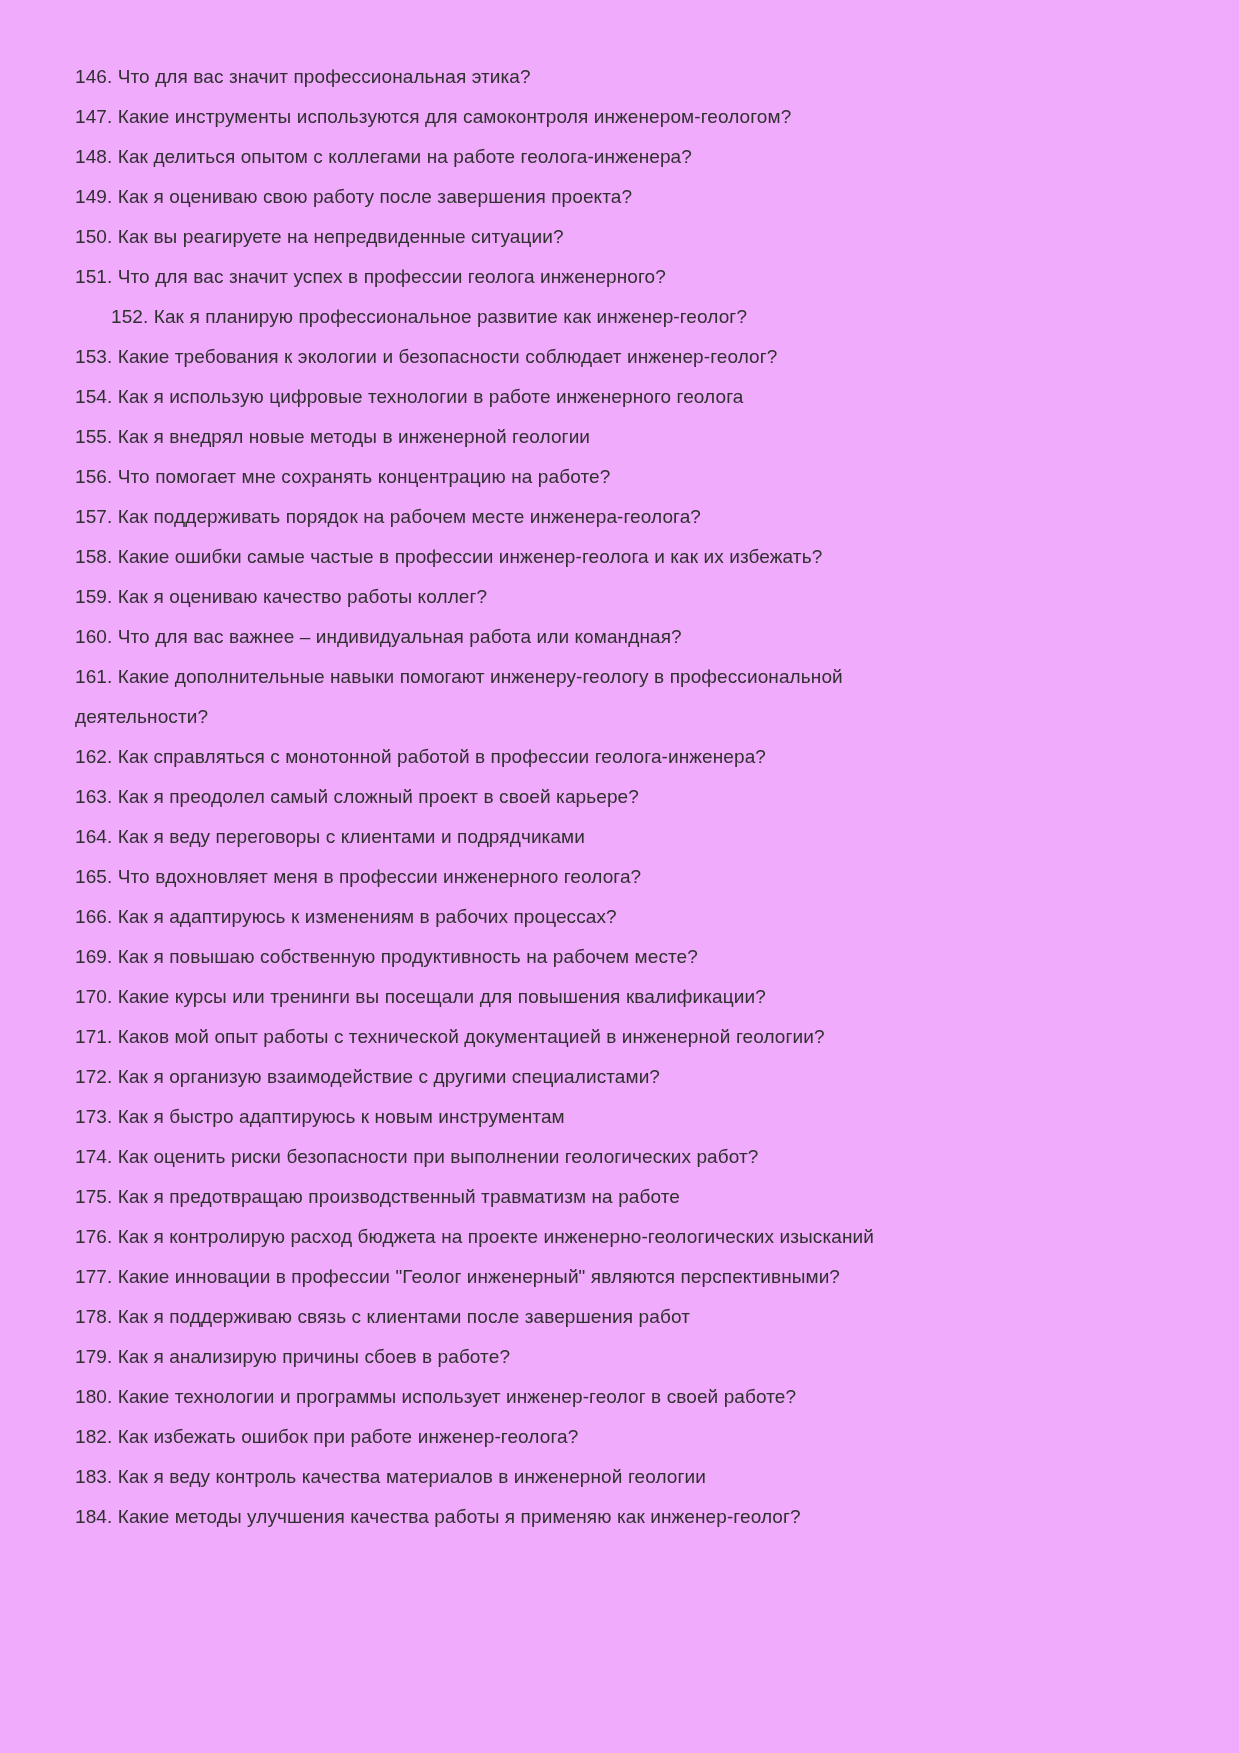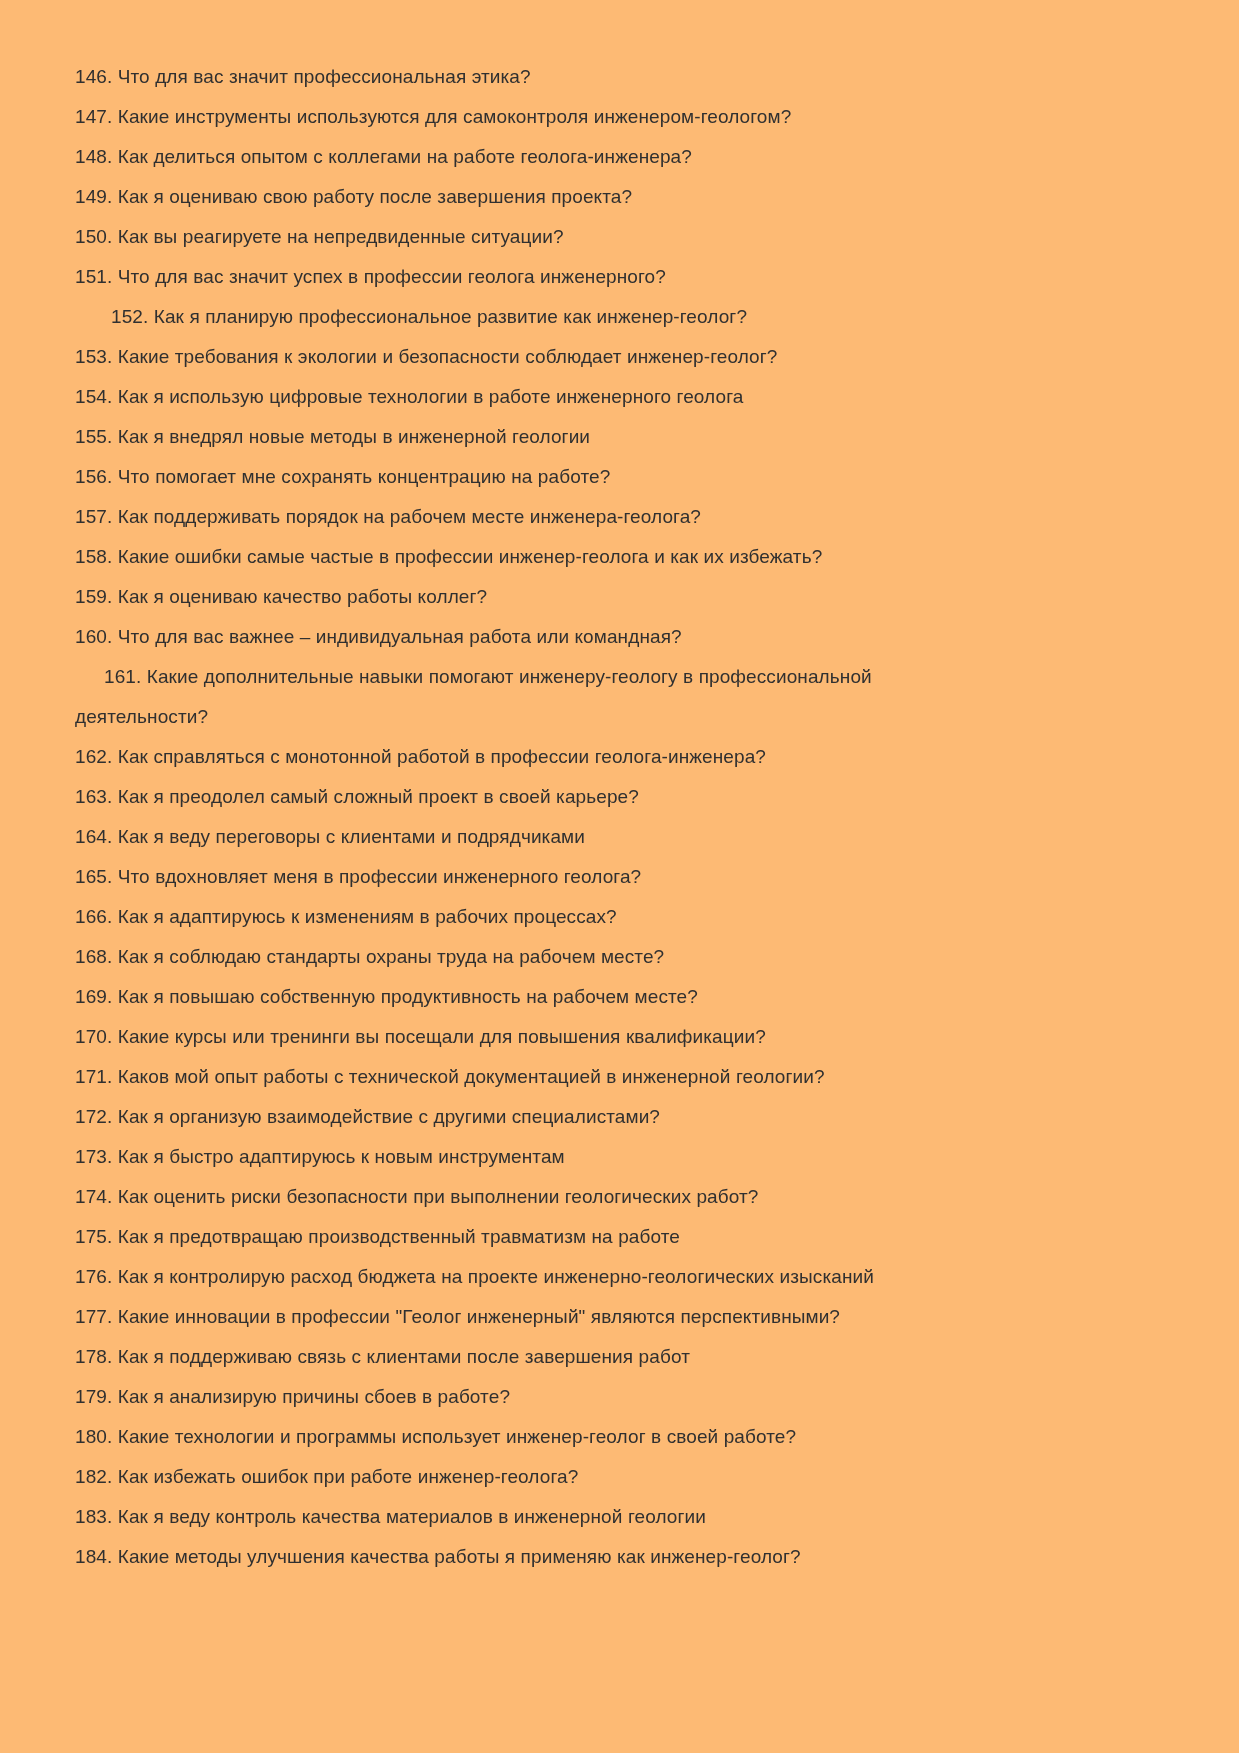--- a/index.html
+++ b/index.html
@@ -4,21 +4,21 @@
 <style>
   html, body {
     margin: 0;
     padding: 0;
     background: #ffffff;
   }
   .page {
     position: relative;
     width: 1239px;
     height: 1753px;
-    background: #fdba74;
+    background: #f0abfc;
     overflow: hidden;
   }
   .doc {
     position: absolute;
     left: 75px;
     top: 57px;
     width: 1115px;
   }
   .line {
     font-family: "Liberation Sans", "DejaVu Sans", sans-serif;
@@ -42,28 +42,27 @@
       <div class="line" style="color: rgb(48, 48, 48);">151. Что для вас значит успех в профессии геолога инженерного?</div>
       <div class="line" style="color: rgb(48, 48, 48); margin-left: 36px;">152. Как я планирую профессиональное развитие как инженер-геолог?</div>
       <div class="line" style="color: rgb(48, 48, 48);">153. Какие требования к экологии и безопасности соблюдает инженер-геолог?</div>
       <div class="line" style="color: rgb(48, 48, 48);">154. Как я использую цифровые технологии в работе инженерного геолога</div>
       <div class="line" style="color: rgb(48, 48, 48);">155. Как я внедрял новые методы в инженерной геологии</div>
       <div class="line" style="color: rgb(48, 48, 48);">156. Что помогает мне сохранять концентрацию на работе?</div>
       <div class="line" style="color: rgb(48, 48, 48);">157. Как поддерживать порядок на рабочем месте инженера-геолога?</div>
       <div class="line" style="color: rgb(48, 48, 48);">158. Какие ошибки самые частые в профессии инженер-геолога и как их избежать?</div>
       <div class="line" style="color: rgb(48, 48, 48);">159. Как я оцениваю качество работы коллег?</div>
       <div class="line" style="color: rgb(48, 48, 48);">160. Что для вас важнее – индивидуальная работа или командная?</div>
-      <div class="line" style="color: rgb(48, 48, 48); margin-left: 29px;">161. Какие дополнительные навыки помогают инженеру-геологу в профессиональной</div>
+      <div class="line" style="color: rgb(48, 48, 48);">161. Какие дополнительные навыки помогают инженеру-геологу в профессиональной</div>
       <div class="line" style="color: rgb(48, 48, 48);">деятельности?</div>
       <div class="line" style="color: rgb(48, 48, 48);">162. Как справляться с монотонной работой в профессии геолога-инженера?</div>
       <div class="line" style="color: rgb(48, 48, 48);">163. Как я преодолел самый сложный проект в своей карьере?</div>
       <div class="line" style="color: rgb(48, 48, 48);">164. Как я веду переговоры с клиентами и подрядчиками</div>
       <div class="line" style="color: rgb(48, 48, 48);">165. Что вдохновляет меня в профессии инженерного геолога?</div>
       <div class="line" style="color: rgb(48, 48, 48);">166. Как я адаптируюсь к изменениям в рабочих процессах?</div>
-      <div class="line" style="color: rgb(48, 48, 48);">168. Как я соблюдаю стандарты охраны труда на рабочем месте?</div>
       <div class="line" style="color: rgb(48, 48, 48);">169. Как я повышаю собственную продуктивность на рабочем месте?</div>
       <div class="line" style="color: rgb(48, 48, 48);">170. Какие курсы или тренинги вы посещали для повышения квалификации?</div>
       <div class="line" style="color: rgb(48, 48, 48);">171. Каков мой опыт работы с технической документацией в инженерной геологии?</div>
       <div class="line" style="color: rgb(48, 48, 48);">172. Как я организую взаимодействие с другими специалистами?</div>
       <div class="line" style="color: rgb(48, 48, 48);">173. Как я быстро адаптируюсь к новым инструментам</div>
       <div class="line" style="color: rgb(48, 48, 48);">174. Как оценить риски безопасности при выполнении геологических работ?</div>
       <div class="line" style="color: rgb(48, 48, 48);">175. Как я предотвращаю производственный травматизм на работе</div>
       <div class="line" style="color: rgb(48, 48, 48);">176. Как я контролирую расход бюджета на проекте инженерно-геологических изысканий</div>
       <div class="line" style="color: rgb(48, 48, 48);">177. Какие инновации в профессии "Геолог инженерный" являются перспективными?</div>
       <div class="line" style="color: rgb(48, 48, 48);">178. Как я поддерживаю связь с клиентами после завершения работ</div>

